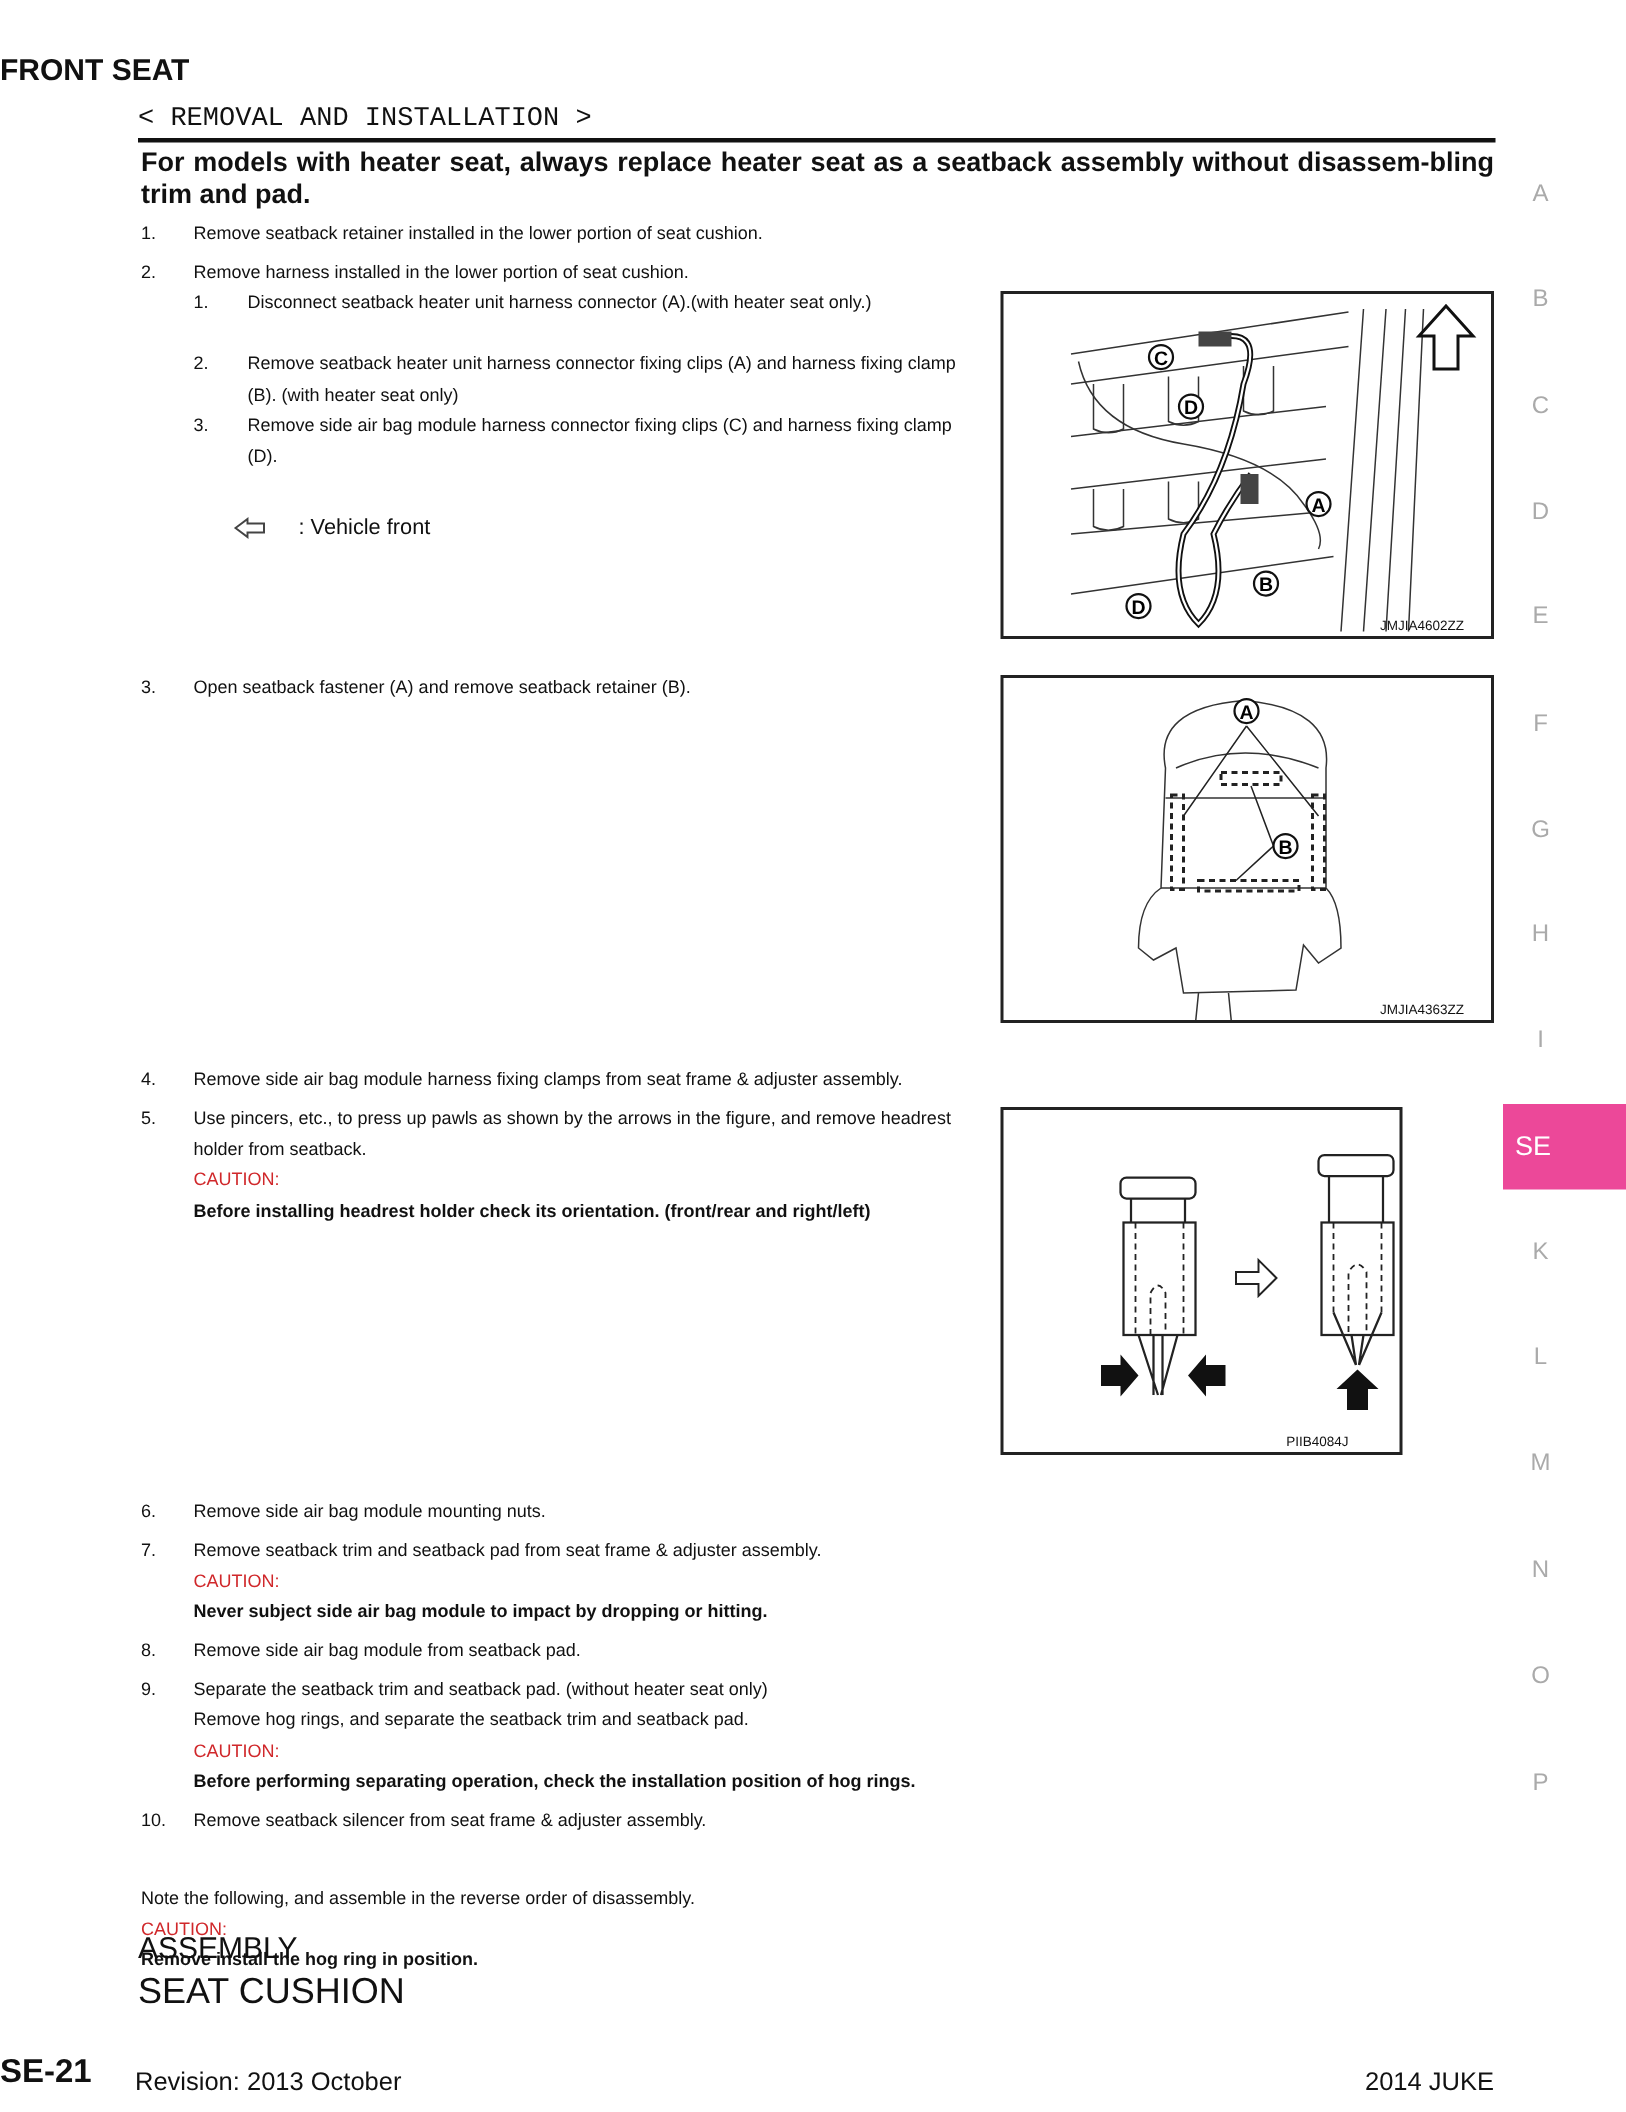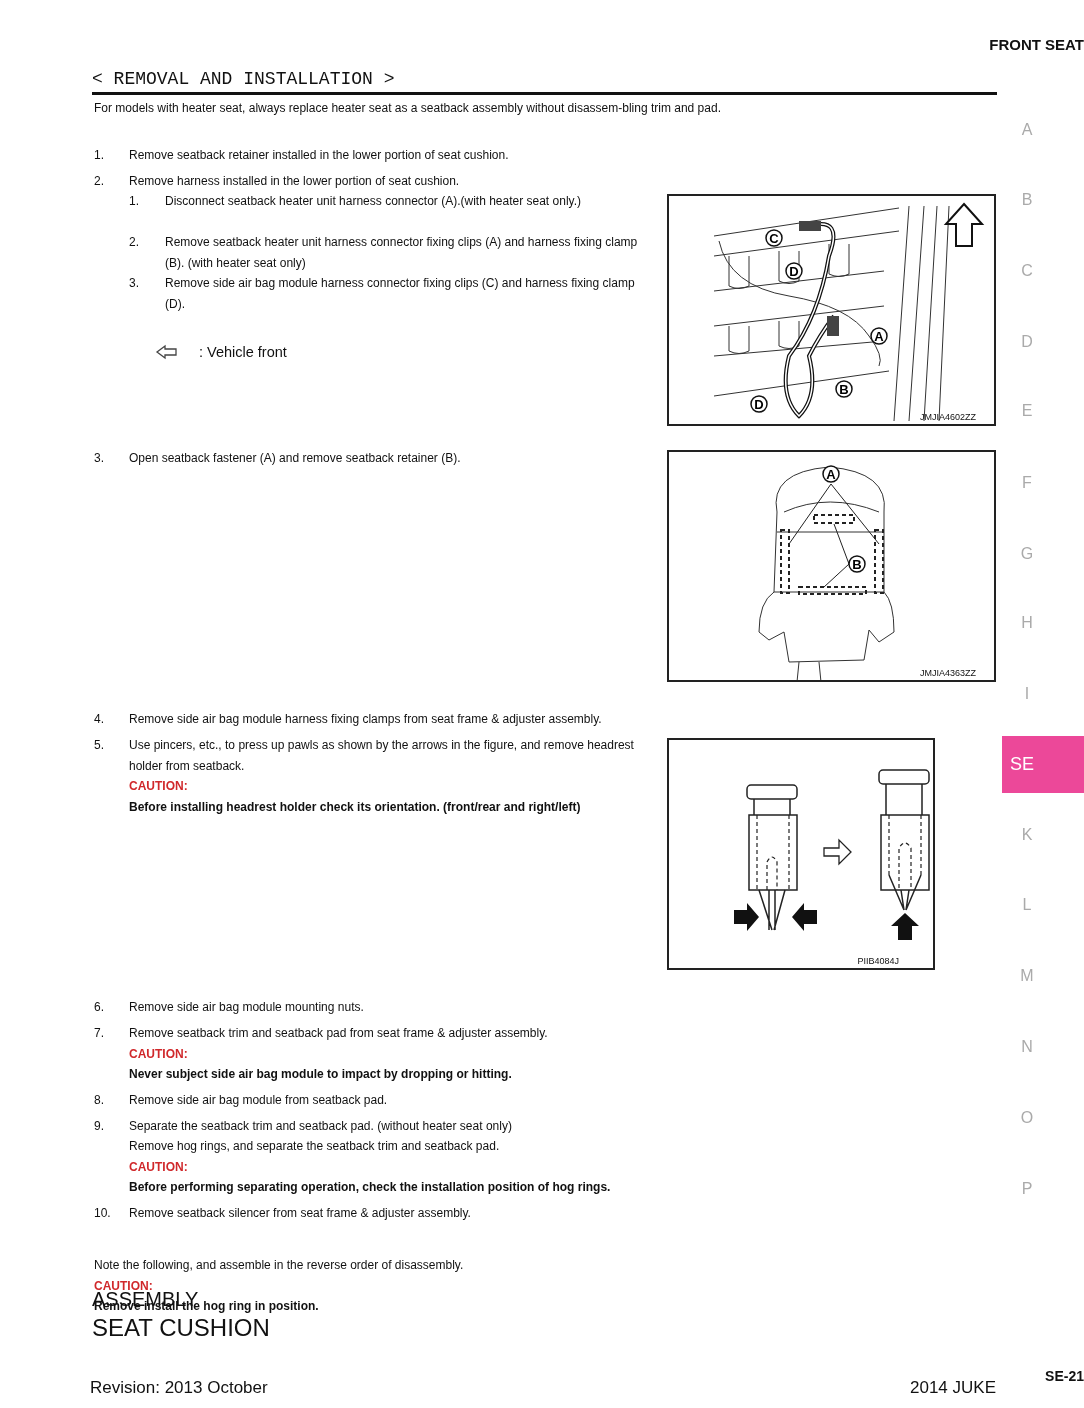--- a/index.html
+++ b/index.html
@@ -1,28 +1,28 @@
 <!DOCTYPE html>
 <html><head>
 <meta charset="utf-8">
 <style>
   html, body { margin:0; padding:0; }
   body { width:1084px; height:1408px; background:#fff; position:relative; overflow:hidden;
          font-family:"Liberation Sans", sans-serif; color:#111; }
   .abs { position:absolute; }
-  .title { left:0; width:1084px; top:36px; text-align:right; font-weight:bold; font-size:15px; }
+  .title { left:0; width:1084px; top:36px; text-align:left; font-weight:bold; font-size:20px; }
   .section { left:92px; top:69px; font-size:18px;font-family:Liberation Mono, monospace; }
   .rule { left:92px; top:92px; width:905px; height:3px; background:#111; }
-  .intro { left:94px; top:98px; width:902px; font-weight:normal; font-size:12px; line-height:21px; text-align:justify; }
+  .intro { left:94px; top:98px; width:902px; font-weight:bold; font-size:18px; line-height:21px; text-align:justify; }
   .t { font-size:12px; line-height:20.5px; }
   .num { position:absolute; left:94px; }
   .txt { position:absolute; left:129px; }
   .sub-num { position:absolute; left:129px; }
   .sub-txt { position:absolute; left:165px; width:491px; }
-  .caution { color:#d0282b; font-weight:bold; }
+  .caution { color:#d0282b; font-weight:normal; }
   .bold { font-weight:bold; }
   .fig { position:absolute; border:2px solid #222; background:#fff; box-sizing:border-box; }
   .fig-code { position:absolute; right:18px; bottom:2px; font-size:9px;margin-top:18px; }
   .tab { position:absolute; left:1020px; font-size:16px; color:#aaa; width:14px; text-align:center; }
   .tab-active { position:absolute; left:1002px; width:82px; height:57px; background:#ec4899; color:#fff; font-size:18px; line-height:57px; padding-left:8px; box-sizing:border-box; }
   .footer { font-size:17px; }
 </style>
 </head>
 <body>
 
@@ -183,21 +183,21 @@
   <span class="txt" style="top:1203px">Remove seatback silencer from seat frame &amp; adjuster assembly.</span>
 </div>
 
 <div class="abs" style="left:92px;top:1288px;font-size:20px">ASSEMBLY</div>
 <div class="abs t" style="left:94px;top:1255px">Note the following, and assemble in the reverse order of disassembly.</div>
 <div class="abs t caution" style="left:94px;top:1276px">CAUTION:</div>
 <div class="abs t bold" style="left:94px;top:1296px">Remove install the hog ring in position.</div>
 <div class="abs" style="left:92px;top:1314px;font-size:24px">SEAT CUSHION</div>
 
 <div class="abs footer" style="left:90px;top:1378px">Revision: 2013 October</div>
-<div class="abs" style="left:0;width:1084px;text-align:right;top:1368px;font-size:14px;font-weight:bold">SE-21</div>
+<div class="abs" style="left:0;width:1084px;text-align:left;top:1368px;font-size:22px;font-weight:bold">SE-21</div>
 <div class="abs footer" style="right:88px;top:1378px">2014 JUKE</div>
 
 <div>
   <span class="tab" style="top:121px">A</span>
   <span class="tab" style="top:191px">B</span>
   <span class="tab" style="top:262px">C</span>
   <span class="tab" style="top:333px">D</span>
   <span class="tab" style="top:402px">E</span>
   <span class="tab" style="top:474px">F</span>
   <span class="tab" style="top:545px">G</span>

